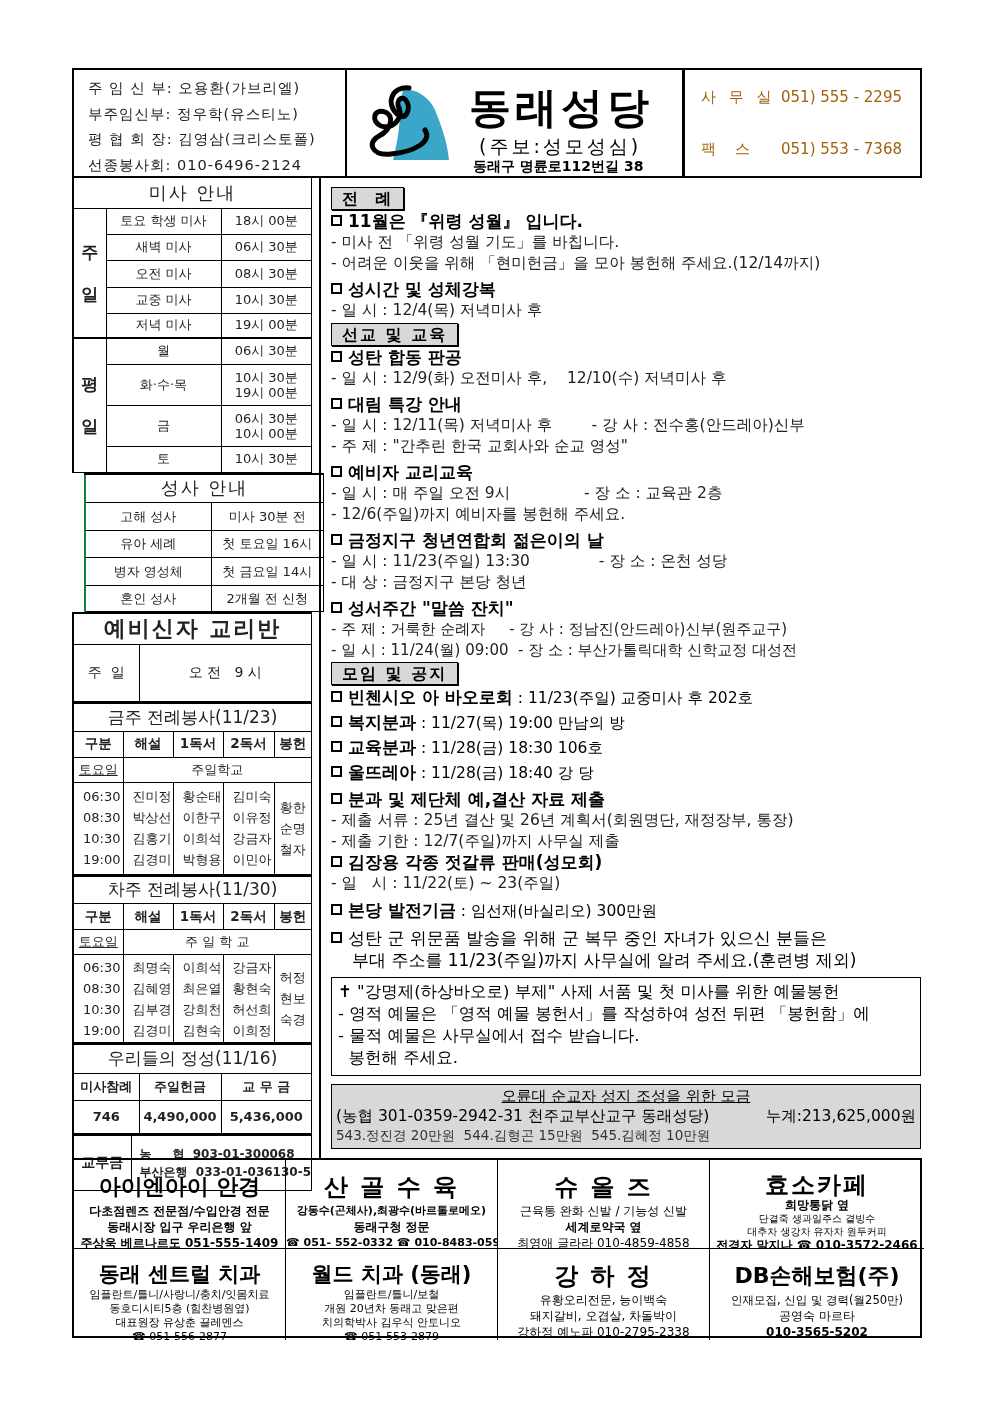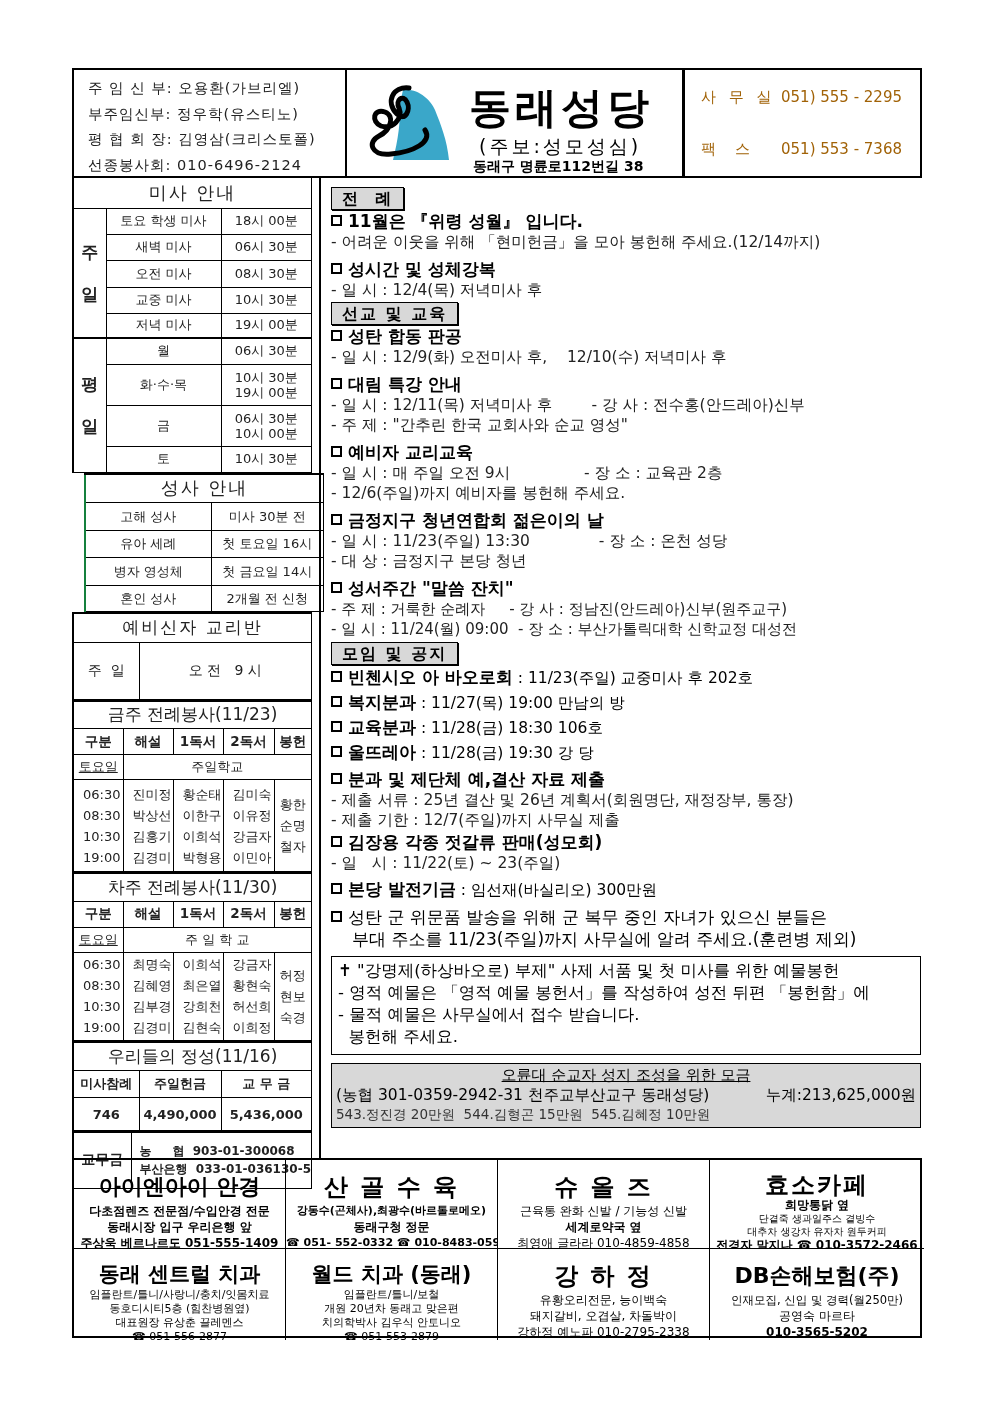--- a/index.html
+++ b/index.html
@@ -142,21 +142,21 @@
     <tr style="height:26px">
           <td>혼인 성사</td>
           <td>2개월 전 신청</td>
         </tr>
   </tbody>
     </table>
 
   <table style="border-left:2px solid #000;">
     <tbody>
         <tr>
-          <td colspan="2" class="sec-title" style="height:29px;font-weight:normal;font-size:17px;margin-top:40px;">예비신자 교리반</td>
+          <td colspan="2" class="sec-title" style="height:29px;font-weight:bold;font-size:22px;margin-top:40px;">예비신자 교리반</td>
         </tr>
     <tr style="height:57px">
           <td style="width:66px;font-size:14px;white-space:pre;">주  일</td>
           <td style="font-size:14px;white-space:pre;">오 전   9 시</td>
         </tr>
   </tbody>
     </table>
 
   <table class="tbl-svc" style="border-left:2px solid #000;">
     <tbody>
@@ -234,20 +234,21 @@
       <td style="text-align:left;padding-left:8px;font-size:12px;line-height:18px;font-weight:bold;border-top:2px solid #000;white-space:pre;"><span>농     협</span>  <span>903-01-300068</span><br><span>부산은행</span>  <span>033-01-036130-5</span></td>
     </tr>
   </tbody>
     </table>
 </div>
 
 <div class="abs rcol">
   <div style="height:9px"></div>
   <div class="badge" style="white-space:pre;">전  례</div>
   <div class="item"><span class="box"></span><span>11월은 『위령 성월』 입니다.</span></div>
+  <div class="sub">- 미사 전 「위령 성월 기도」를 바칩니다.</div>
   <div class="sub">- 어려운 이웃을 위해 「현미헌금」을 모아 봉헌해 주세요.(12/14까지)</div>
   <div class="gap"></div>
   <div class="item"><span class="box"></span><span>성시간 및 성체강복</span></div>
   <div class="sub">- 일 시 : 12/4(목) 저녁미사 후</div>
 
   <div class="badge" style="margin-top:2px">선교 및 교육</div>
   <div class="item"><span class="box"></span><span>성탄 합동 판공</span></div>
   <div class="sub" style="white-space:pre">- 일 시 : 12/9(화) 오전미사 후,    12/10(수) 저녁미사 후</div>
   <div class="gap"></div>
   <div class="item"><span class="box"></span><span>대림 특강 안내</span></div>
@@ -263,21 +264,21 @@
   <div class="sub">- 대 상 : 금정지구 본당 청년</div>
   <div class="gap"></div>
   <div class="item"><span class="box"></span><span>성서주간 "말씀 잔치"</span></div>
   <div class="sub" style="white-space:pre;font-size:15px">- 주 제 : 거룩한 순례자     - 강 사 : 정남진(안드레아)신부(원주교구)</div>
   <div class="sub" style="white-space:pre;font-size:15px">- 일 시 : 11/24(월) 09:00  - 장 소 : 부산가톨릭대학 신학교정 대성전</div>
 
   <div class="badge" style="margin-top:2px">모임 및 공지</div>
   <div class="item" style="line-height:24px"><span class="box"></span><span>빈첸시오 아 바오로회</span><span class="normal" style="font-size:15.5px"> : 11/23(주일) 교중미사 후  202호</span></div>
   <div class="item" style="line-height:24px"><span class="box"></span><span>복지분과</span><span class="normal" style="font-size:15.5px"> : 11/27(목) 19:00  만남의 방</span></div>
   <div class="item" style="line-height:24px"><span class="box"></span><span>교육분과</span><span class="normal" style="font-size:15.5px"> : 11/28(금) 18:30  106호</span></div>
-  <div class="item" style="line-height:24px"><span class="box"></span><span>울뜨레아</span><span class="normal" style="font-size:15.5px"> : 11/28(금) 19:30  강 당</span></div>
+  <div class="item" style="line-height:24px"><span class="box"></span><span>울뜨레아</span><span class="normal" style="font-size:15.5px"> : 11/28(금) 18:40  강 당</span></div>
   <div class="gap" style="height:3px"></div>
   <div class="item"><span class="box"></span><span>분과 및 제단체 예,결산 자료 제출</span></div>
   <div class="sub">- 제출 서류 : 25년 결산 및 26년 계획서(회원명단, 재정장부, 통장)</div>
   <div class="sub">- 제출 기한 : 12/7(주일)까지 사무실 제출</div>
   <div class="item"><span class="box"></span><span>김장용 각종 젓갈류 판매(성모회)</span></div>
   <div class="sub" style="white-space:pre">- 일   시 : 11/22(토) ~ 23(주일)</div>
   <div class="gap"></div>
   <div class="item"><span class="box"></span><span>본당 발전기금</span><span class="normal" style="font-size:15.5px"> : 임선재(바실리오) 300만원</span></div>
   <div class="gap"></div>
   <div class="item" style="font-weight:normal;font-size:17px"><span class="box"></span><span>성탄 군 위문품 발송을 위해 군 복무 중인 자녀가 있으신 분들은</span></div>

